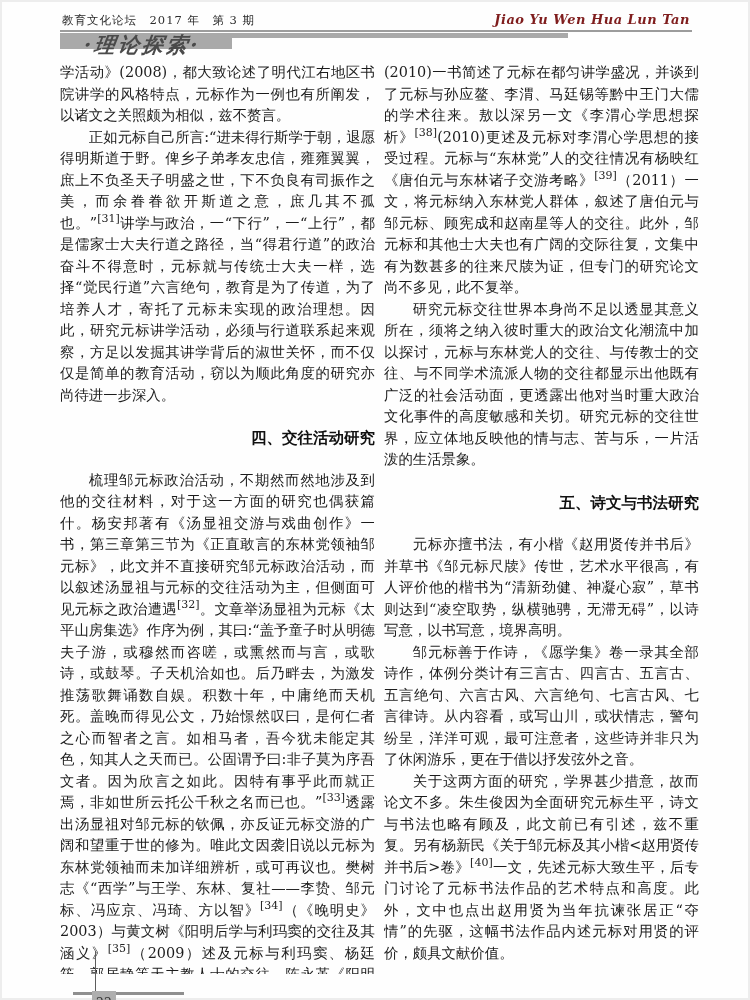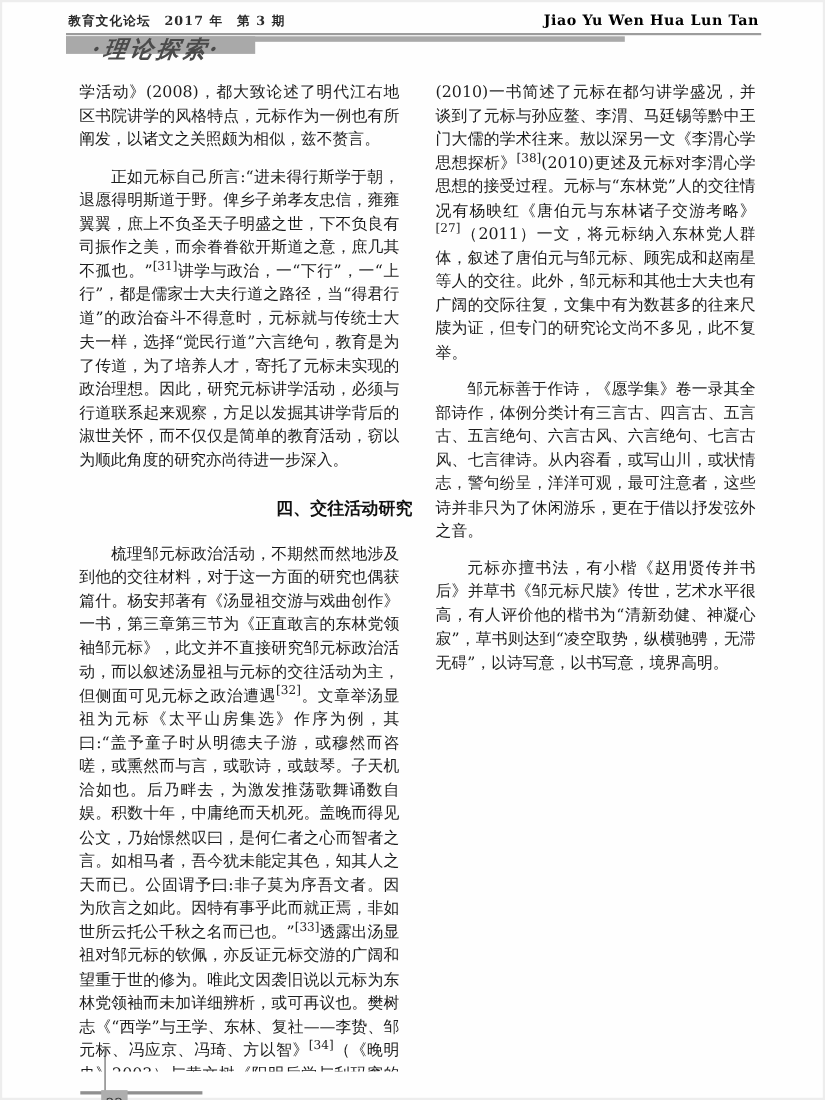--- a/index.html
+++ b/index.html
@@ -13,24 +13,23 @@
     box-shadow:inset 0 0 0 2px #ededed;
   }
   
   .header-row{
     position:absolute;top:12px;left:62px;width:628px;
     display:flex;justify-content:space-between;align-items:baseline;
   }
   .journal-cn{
     font-size:11.5px;color:#2b2b2b;letter-spacing:1px;
     font-family:"DejaVu Serif","Liberation Serif",serif;
-    font-weight:bold;
   }
   .journal-py{
-    font-size:13px;color:#000000;font-weight:bold;
+    font-size:13px;color:#7f1d1d;font-weight:bold;font-style:italic;
     letter-spacing:.5px;
   }
   .head-rule{
     position:absolute;top:30px;left:60px;width:632px;height:2px;
     background:#9c9c9c;
   }
   
   .banner-strip{
     position:absolute;top:33px;left:60px;width:508px;height:5px;
     background:#a9a9a9;
@@ -48,21 +47,21 @@
   }
   
   .col{
     position:absolute;top:62px;width:315px;height:912px;overflow:hidden;
     font-size:14.4px;line-height:21.5px;color:#1c1c1c;
     text-align:justify;text-justify:inter-ideograph;
     overflow-wrap:anywhere;
   }
   .col-left{left:60px;}
   .col-right{left:384px;}
-  .para{margin:12px;}
+  .para{margin:0;}
   .para.indent{text-indent:2em;}
   .heading{
     font-weight:bold;font-size:15.5px;color:#111;
     margin:21px 0 21px 2em;text-align:right;text-indent:0;
   }
   sup.cite{
     font-size:11px;line-height:0;vertical-align:super;color:#222;
     letter-spacing:0;
   }
   
@@ -97,23 +96,26 @@
   <div class="banner-block"></div>
   <div class="banner-title">·理论探索·</div>
 
   <div class="col col-left">
       <div class="para"><span>学活动》(2008)，都大致论述了明代江右地区书院讲学的风格特点，元标作为一例也有所阐发，以诸文之关照颇为相似，兹不赘言。</span></div>
       <div class="para indent"><span>正如元标自己所言:“进未得行斯学于朝，退愿得明斯道于野。俾乡子弟孝友忠信，雍雍翼翼，庶上不负圣天子明盛之世，下不负良有司振作之美，而余眷眷欲开斯道之意，庶几其不孤也。”</span><sup class="cite">[31]</sup><span>讲学与政治，一“下行”，一“上行”，都是儒家士大夫行道之路径，当“得君行道”的政治奋斗不得意时，元标就与传统士大夫一样，选择“觉民行道”六言绝句，教育是为了传道，为了培养人才，寄托了元标未实现的政治理想。因此，研究元标讲学活动，必须与行道联系起来观察，方足以发掘其讲学背后的淑世关怀，而不仅仅是简单的教育活动，窃以为顺此角度的研究亦尚待进一步深入。</span></div>
       <div class="heading"><span>四、交往活动研究</span></div>
       <div class="para indent"><span>梳理邹元标政治活动，不期然而然地涉及到他的交往材料，对于这一方面的研究也偶获篇什。杨安邦著有《汤显祖交游与戏曲创作》一书，第三章第三节为《正直敢言的东林党领袖邹元标》，此文并不直接研究邹元标政治活动，而以叙述汤显祖与元标的交往活动为主，但侧面可见元标之政治遭遇</span><sup class="cite">[32]</sup><span>。文章举汤显祖为元标《太平山房集选》作序为例，其曰:“盖予童子时从明德夫子游，或穆然而咨嗟，或熏然而与言，或歌诗，或鼓琴。子天机洽如也。后乃畔去，为激发推荡歌舞诵数自娱。积数十年，中庸绝而天机死。盖晚而得见公文，乃始憬然叹曰，是何仁者之心而智者之言。如相马者，吾今犹未能定其色，知其人之天而已。公固谓予曰:非子莫为序吾文者。因为欣言之如此。因特有事乎此而就正焉，非如世所云托公千秋之名而已也。”</span><sup class="cite">[33]</sup><span>透露出汤显祖对邹元标的钦佩，亦反证元标交游的广阔和望重于世的修为。唯此文因袭旧说以元标为东林党领袖而未加详细辨析，或可再议也。樊树志《“西学”与王学、东林、复社——李贽、邹元标、冯应京、冯琦、方以智》</span><sup class="cite">[34]</sup><span>（《晚明史》2003）与黄文树《阳明后学与利玛窦的交往及其涵义》</span><sup class="cite">[35]</sup><span>（2009）述及元标与利玛窦、杨廷筠、郭居静等天主教人士的交往，陈永革《阳明学派与晚明佛教》</span></div>
     </div>
   <div class="col col-right">
-      <div class="para"><span>(2010)一书简述了元标在都匀讲学盛况，并谈到了元标与孙应鳌、李渭、马廷锡等黔中王门大儒的学术往来。敖以深另一文《李渭心学思想探析》</span><sup class="cite">[38]</sup><span>(2010)更述及元标对李渭心学思想的接受过程。元标与“东林党”人的交往情况有杨映红《唐伯元与东林诸子交游考略》</span><sup class="cite">[27]</sup><span>（2011）一文，将元标纳入东林党人群体，叙述了唐伯元与邹元标、顾宪成和赵南星等人的交往。此外，邹元标和其他士大夫也有广阔的交际往复，文集中有为数甚多的往来尺牍为证，但专门的研究论文尚不多见，此不复举。</span></div>
+      <div class="para"><span>(2010)一书简述了元标在都匀讲学盛况，并谈到了元标与孙应鳌、李渭、马廷锡等黔中王门大儒的学术往来。敖以深另一文《李渭心学思想探析》</span><sup class="cite">[38]</sup><span>(2010)更述及元标对李渭心学思想的接受过程。元标与“东林党”人的交往情况有杨映红《唐伯元与东林诸子交游考略》</span><sup class="cite">[39]</sup><span>（2011）一文，将元标纳入东林党人群体，叙述了唐伯元与邹元标、顾宪成和赵南星等人的交往。此外，邹元标和其他士大夫也有广阔的交际往复，文集中有为数甚多的往来尺牍为证，但专门的研究论文尚不多见，此不复举。</span></div>
+      <div class="para indent"><span>研究元标交往世界本身尚不足以透显其意义所在，须将之纳入彼时重大的政治文化潮流中加以探讨，元标与东林党人的交往、与传教士的交往、与不同学术流派人物的交往都显示出他既有广泛的社会活动面，更透露出他对当时重大政治文化事件的高度敏感和关切。研究元标的交往世界，应立体地反映他的情与志、苦与乐，一片活泼的生活景象。</span></div>
+      <div class="heading"><span>五、诗文与书法研究</span></div>
+      <div class="para indent"><span>元标亦擅书法，有小楷《赵用贤传并书后》并草书《邹元标尺牍》传世，艺术水平很高，有人评价他的楷书为“清新劲健、神凝心寂”，草书则达到“凌空取势，纵横驰骋，无滞无碍”，以诗写意，以书写意，境界高明。</span></div>
       <div class="para indent"><span>邹元标善于作诗，《愿学集》卷一录其全部诗作，体例分类计有三言古、四言古、五言古、五言绝句、六言古风、六言绝句、七言古风、七言律诗。从内容看，或写山川，或状情志，警句纷呈，洋洋可观，最可注意者，这些诗并非只为了休闲游乐，更在于借以抒发弦外之音。</span></div>
-      <div class="para indent"><span>元标亦擅书法，有小楷《赵用贤传并书后》并草书《邹元标尺牍》传世，艺术水平很高，有人评价他的楷书为“清新劲健、神凝心寂”，草书则达到“凌空取势，纵横驰骋，无滞无碍”，以诗写意，以书写意，境界高明。</span></div>
+      <div class="para indent"><span>关于这两方面的研究，学界甚少措意，故而论文不多。朱生俊因为全面研究元标生平，诗文与书法也略有顾及，此文前已有引述，兹不重复。另有杨新民《关于邹元标及其小楷&lt;赵用贤传并书后&gt;卷》</span><sup class="cite">[40]</sup><span>一文，先述元标大致生平，后专门讨论了元标书法作品的艺术特点和高度。此外，文中也点出赵用贤为当年抗谏张居正“夺情”的先驱，这幅书法作品内述元标对用贤的评价，颇具文献价值。</span></div>
     </div>
 
   <div class="footer-vline"></div>
   <div class="footer-hline"></div>
   <div class="footer-box">
     <span>22</span>
   </div>
 
 </div>
 

